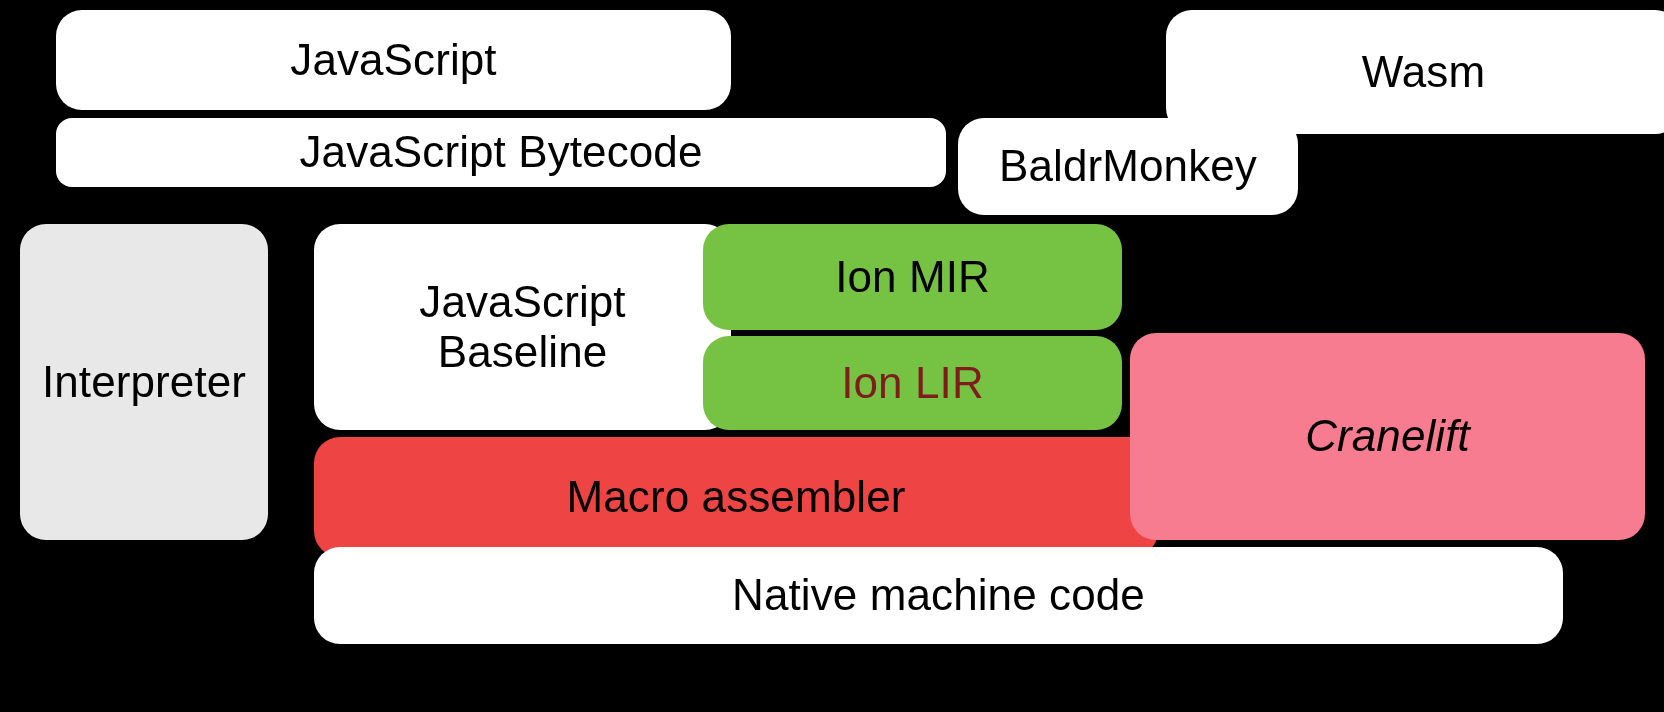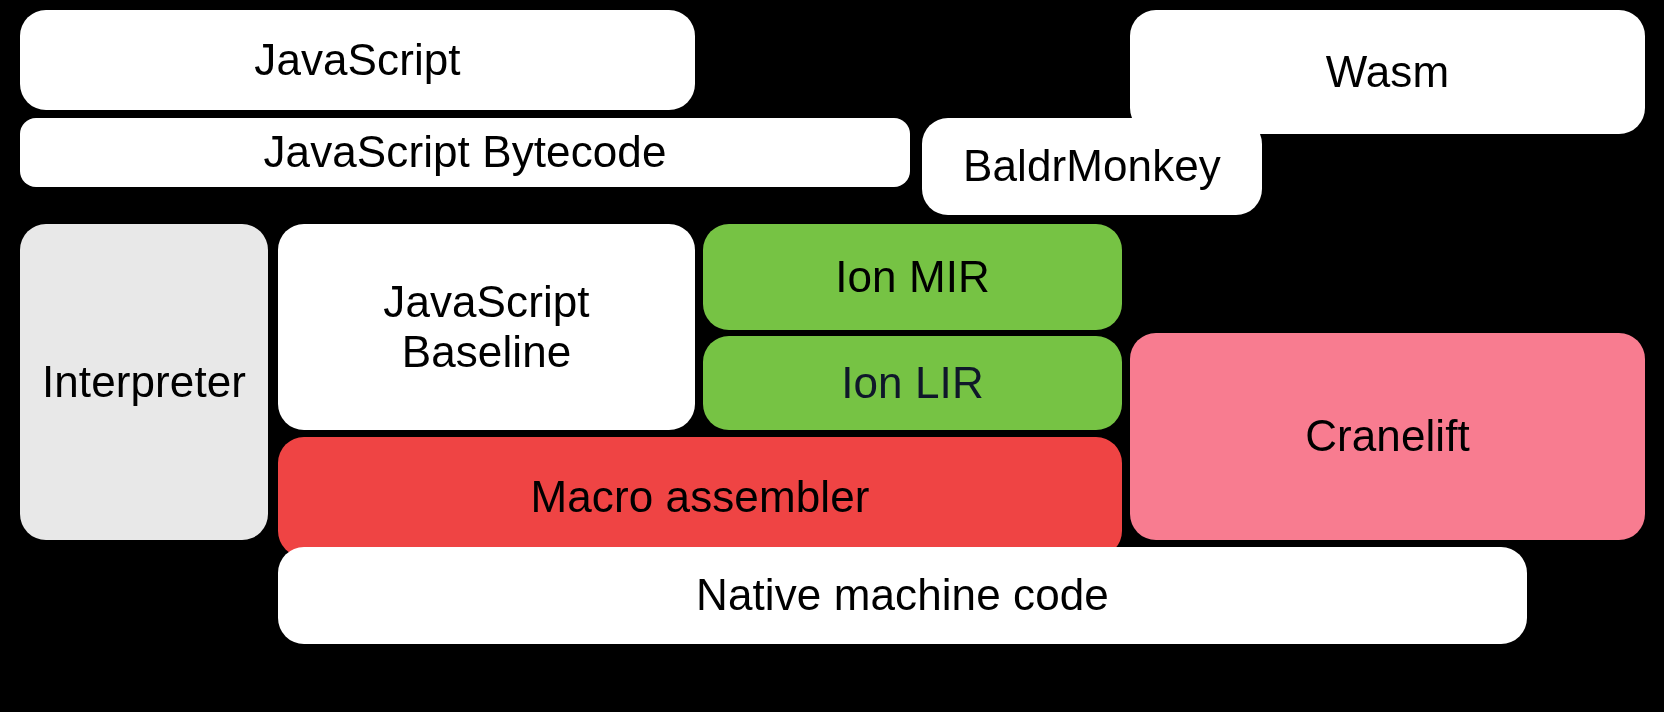--- a/index.html
+++ b/index.html
@@ -24,34 +24,34 @@
     justify-content: center;
     text-align: center;
     color: #000000;
     font-size: 44px;
     line-height: 1.14;
     font-weight: 400;
     letter-spacing: 0.1px;
     white-space: pre-line;
     user-select: none;
   }
-  .fill-white { background: #ffffff; }
+  .fill-white { background: #ffffff; margin-left: 36px; }
   .fill-gray  { background: #e8e8e8; }
   .fill-green { background: #76c344; }
-  .fill-pink  { background: #f87c90; }
+  .fill-pink  { background: #f87c90; font-style: italic; }
 </style>
 </head>
 <body>
 
 <div id="stage" style="background: rgb(0, 0, 0);">
     <div class="box fill-white" style="left: 20px; top: 10px; width: 675px; height: 100px; background: rgb(255, 255, 255); color: rgb(0, 0, 0);">JavaScript</div>
     <div class="box fill-white" style="left: 1130px; top: 10px; width: 515px; height: 124px; background: rgb(255, 255, 255); color: rgb(0, 0, 0);">Wasm</div>
     <div class="box fill-white" style="left: 20px; top: 118px; width: 890px; height: 69px; background: rgb(255, 255, 255); color: rgb(0, 0, 0); border-radius: 16px;">JavaScript Bytecode</div>
     <div class="box fill-white" style="left: 922px; top: 118px; width: 340px; height: 97px; background: rgb(255, 255, 255); color: rgb(0, 0, 0);">BaldrMonkey</div>
     <div class="box fill-gray" style="left: 20px; top: 224px; width: 248px; height: 316px; background: rgb(232, 232, 232); color: rgb(0, 0, 0);">Interpreter</div>
     <div class="box fill-white" style="left: 278px; top: 224px; width: 417px; height: 206px; background: rgb(255, 255, 255); color: rgb(0, 0, 0);">JavaScript
 Baseline</div>
     <div class="box fill-green" style="left: 703px; top: 224px; width: 419px; height: 106px; background: rgb(118, 195, 68); color: rgb(0, 0, 0);">Ion MIR</div>
-    <div class="box fill-green" style="left: 703px; top: 336px; width: 419px; height: 94px; background: rgb(118, 195, 68); color: #0f172a;">Ion LIR</div>
+    <div class="box fill-green" style="left: 703px; top: 336px; width: 419px; height: 94px; background: rgb(118, 195, 68); color: #7f1d1d;">Ion LIR</div>
     <div class="box fill-white" style="left: 278px; top: 437px; width: 844px; height: 120px; background: #ef4444; color: rgb(0, 0, 0);">Macro assembler</div>
     <div class="box fill-pink" style="left: 1130px; top: 333px; width: 515px; height: 207px; background: rgb(248, 124, 144); color: rgb(0, 0, 0);">Cranelift</div>
     <div class="box fill-white" style="left: 278px; top: 547px; width: 1249px; height: 97px; background: rgb(255, 255, 255); color: rgb(0, 0, 0);">Native machine code</div>
   </div>
 
 </body></html>

